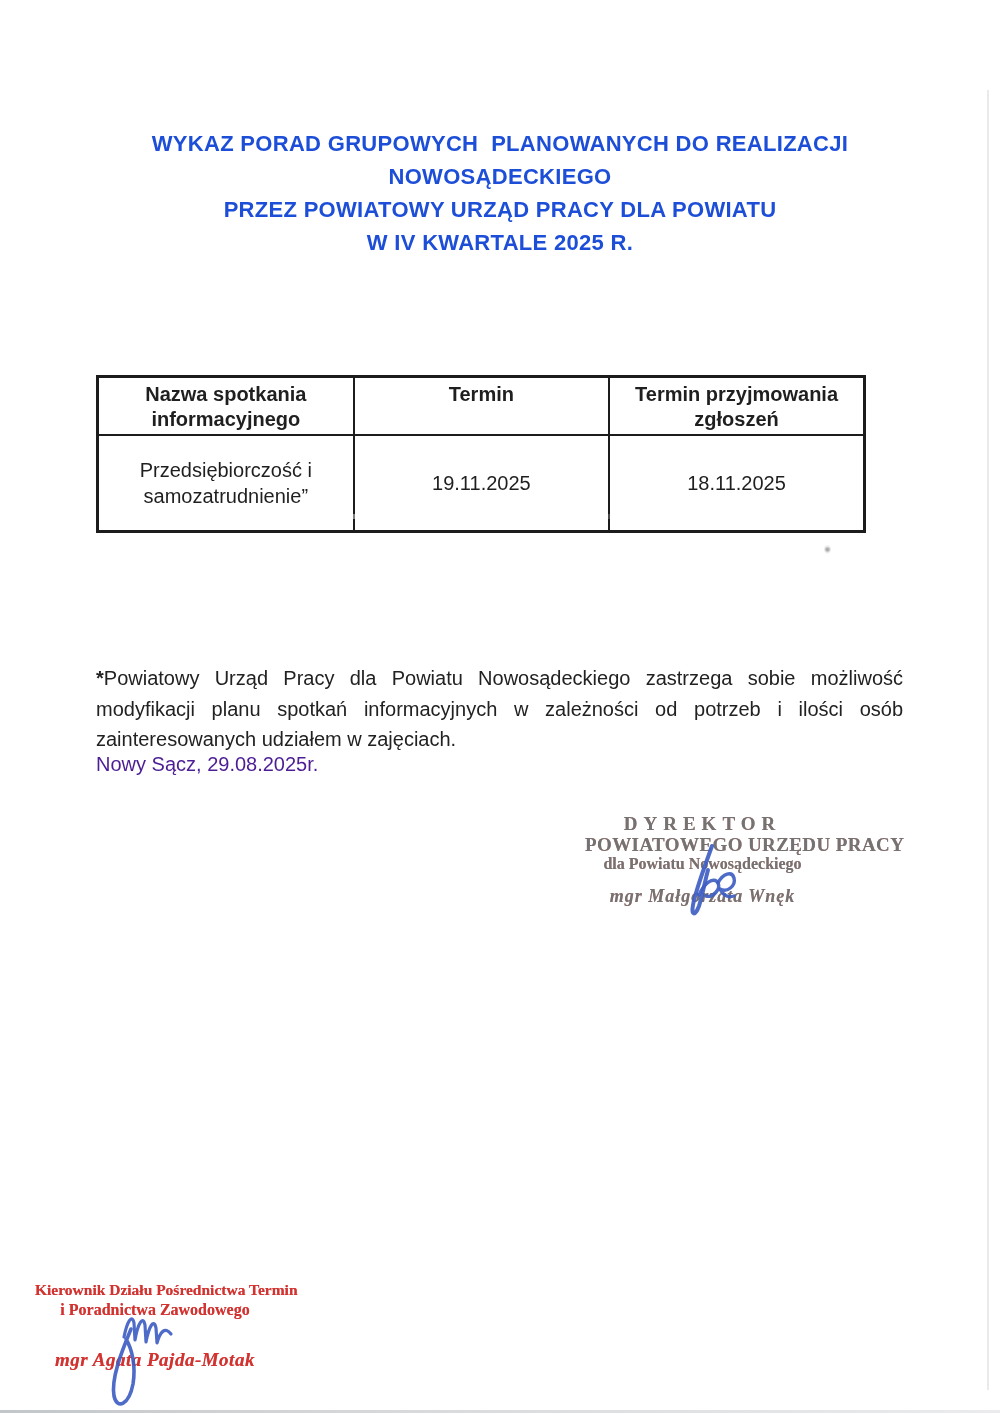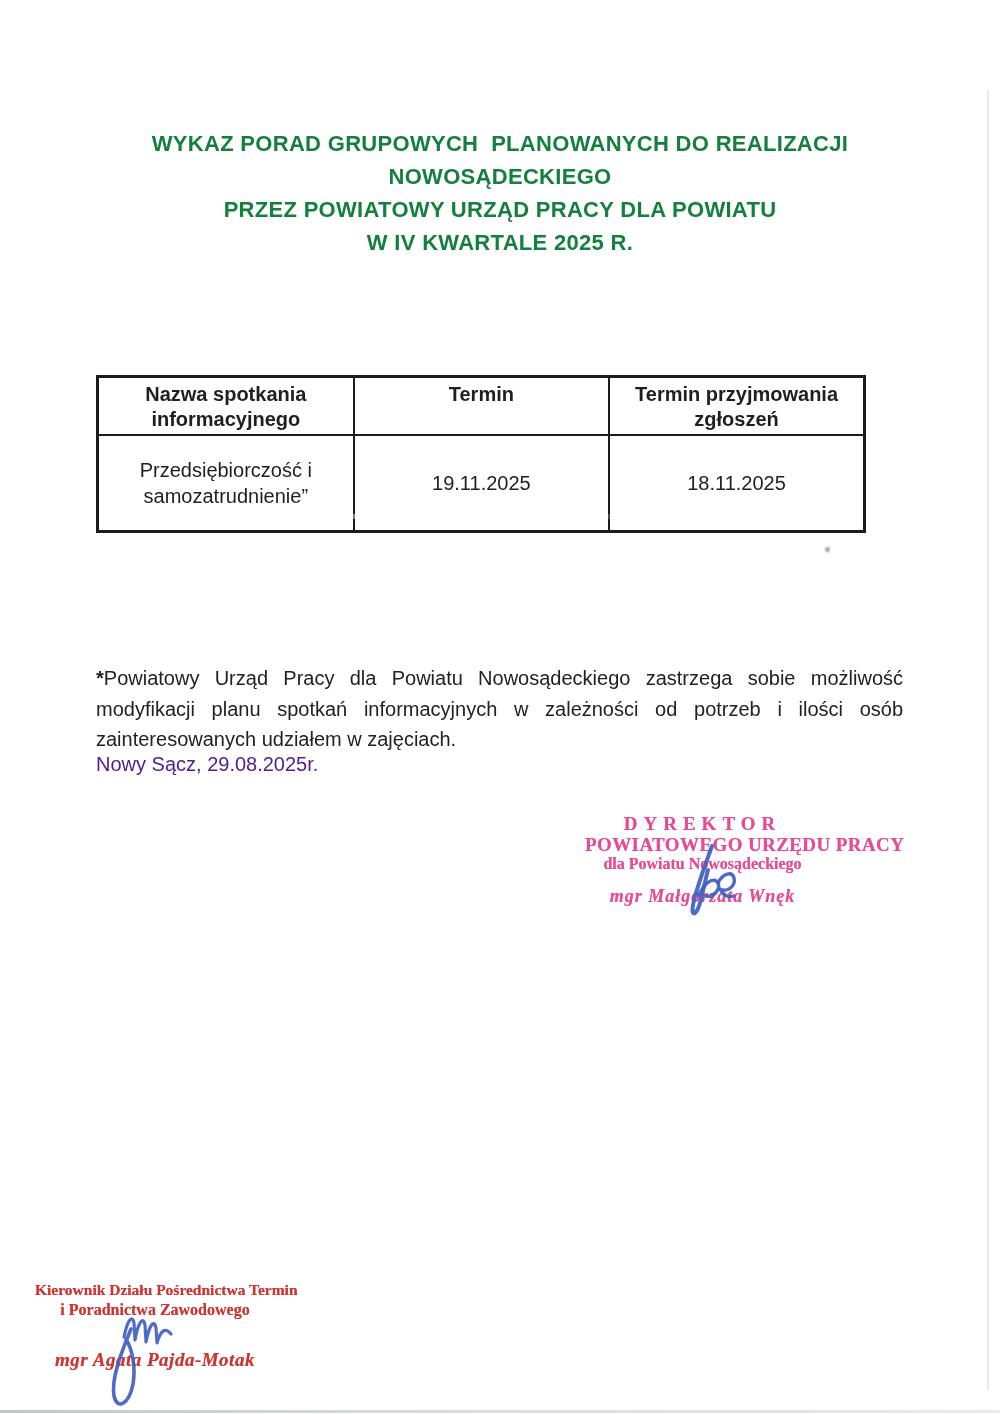--- a/index.html
+++ b/index.html
@@ -24,21 +24,21 @@
     top: 127px;
     left: 0;
     width: 100%;
     text-align: center;
   }
   .title-line {
     font-size: 22px;
     font-weight: bold;
     line-height: 33px;
     letter-spacing: 0.3px;
-    color: #15803d;
+    color: #1d4ed8;
     white-space: pre-wrap;
   }
 
   
   .schedule-wrap {
     position: absolute;
     top: 375px;
     left: 88px;
     width: 770px;
   }
@@ -113,21 +113,21 @@
   .stamp {
     position: absolute;
     text-align: center;
     font-family: "Liberation Serif", serif;
     font-weight: bold;
   }
   .stamp-director {
     top: 813px;
     left: 585px;
     width: 235px;
-    color: #ec4899;
+    color: #737373;
     text-shadow: 0 0 0.6px rgba(207,74,68,0.65);
   }
   .stamp-director .s-line1 {
     font-size: 19px;
     letter-spacing: 6px;
     line-height: 22px;
   }
   .stamp-director .s-line2 {
     font-size: 19px;
     letter-spacing: 0.4px;

